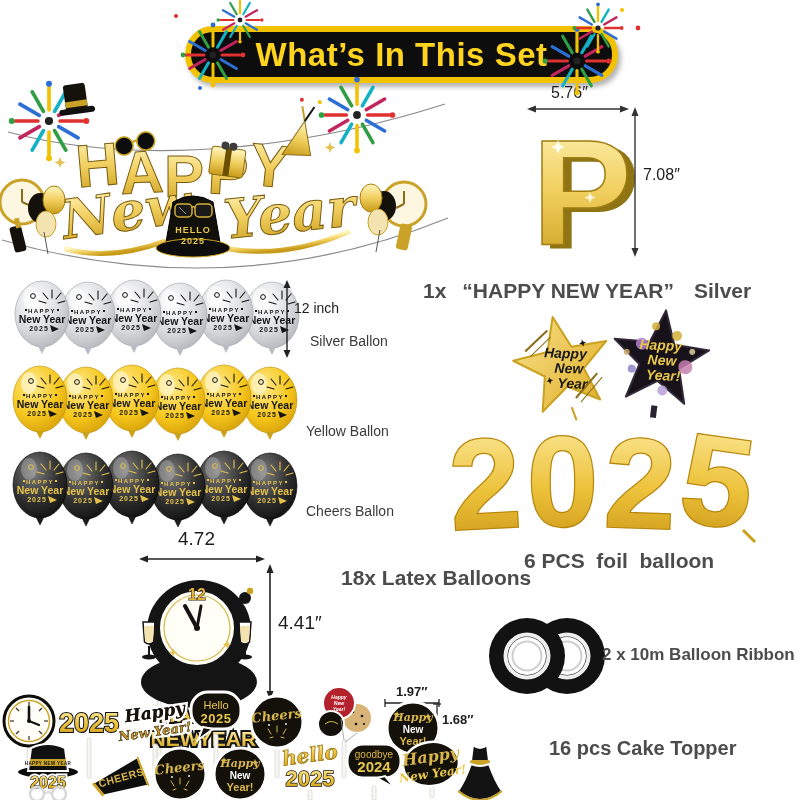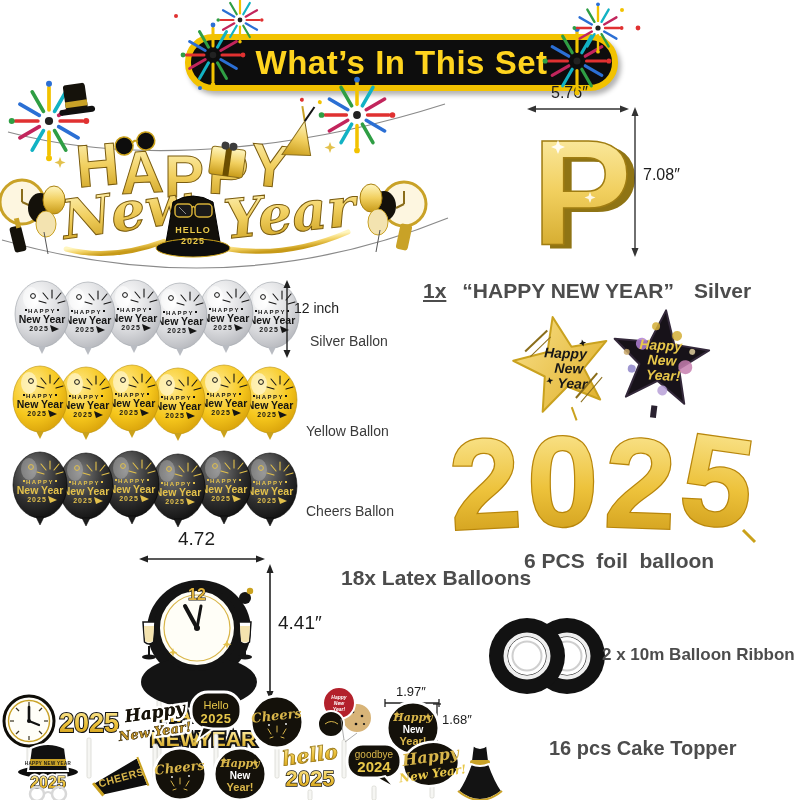--- a/index.html
+++ b/index.html
@@ -1,28 +1,28 @@
 <!DOCTYPE html>
 <html><head>
 <meta charset="utf-8">
 <style>
   html,body{margin:0;padding:0;background:#ffffff;}
   .canvas{position:relative;width:800px;height:800px;background:#fff;overflow:hidden;
           font-family:"Liberation Sans",sans-serif;}
   .caption{position:absolute;color:#4c4c4c;font-weight:bold;font-size:21px;white-space:pre;}
   .dim-label{position:absolute;color:#1d1d1d;font-size:16px;white-space:pre;}
   .dim-label-lg{position:absolute;color:#1d1d1d;font-size:19px;white-space:pre;}
-  .dim-label-sm{position:absolute;color:#1d1d1d;font-size:13px;white-space:pre;}
+  .dim-label-sm{position:absolute;color:#1d1d1d;font-size:13px;white-space:pre;font-weight:bold;}
   .row-label{position:absolute;color:#3a3a3a;font-size:14px;white-space:pre;}
   #header-banner{position:absolute;left:185px;top:26px;width:433px;height:57px;
       box-sizing:border-box;background:#0d0d0d;border:6px solid #f2c200;border-radius:28px;
-      box-shadow:3px 4px 5px rgba(0,0,0,.30);display:flex;align-items:center;justify-content:center;margin-top:8px;}
+      box-shadow:3px 4px 5px rgba(0,0,0,.30);display:flex;align-items:center;justify-content:center;}
   #header-banner span{color:#ffd41e;font-size:33px;font-weight:bold;letter-spacing:.5px;}
   #banner-caption{position:absolute;left:423px;top:279px;color:#4c4c4c;font-weight:bold;font-size:21px;}
-  #banner-caption .gap{margin-right:16px;text-decoration:underline;}
+  #banner-caption .gap{margin-right:16px;}
   #banner-caption .q{margin-right:20px;}
   svg{position:absolute;overflow:visible;}
   text{font-family:"Liberation Sans",sans-serif;}
   .script{font-family:"DejaVu Serif",serif;font-style:italic;font-weight:bold;}
 </style>
 </head>
 <body>
 
 <div class="canvas">
 

